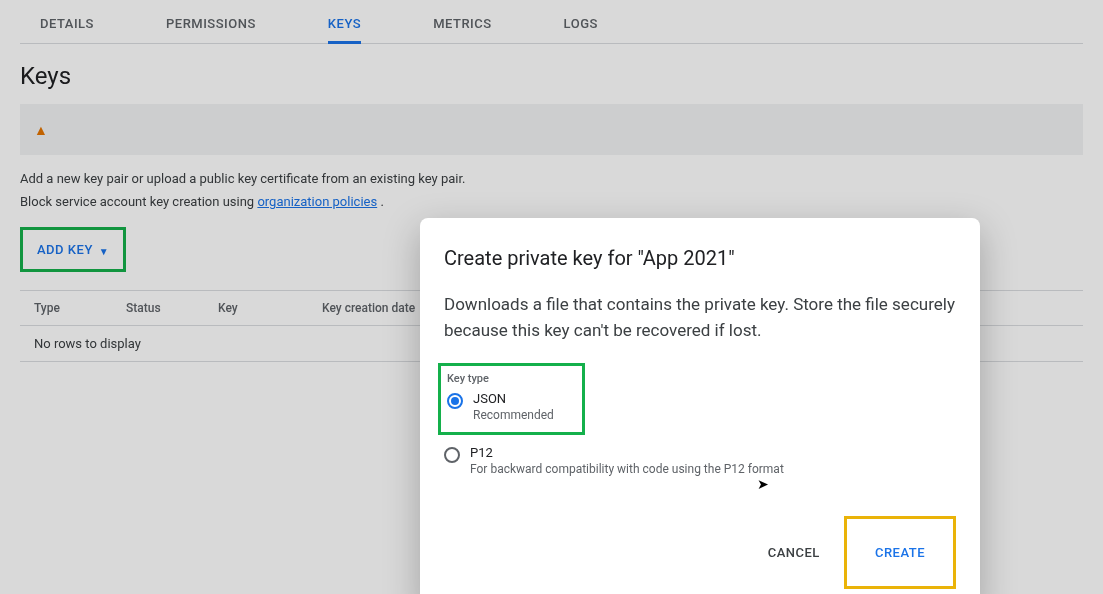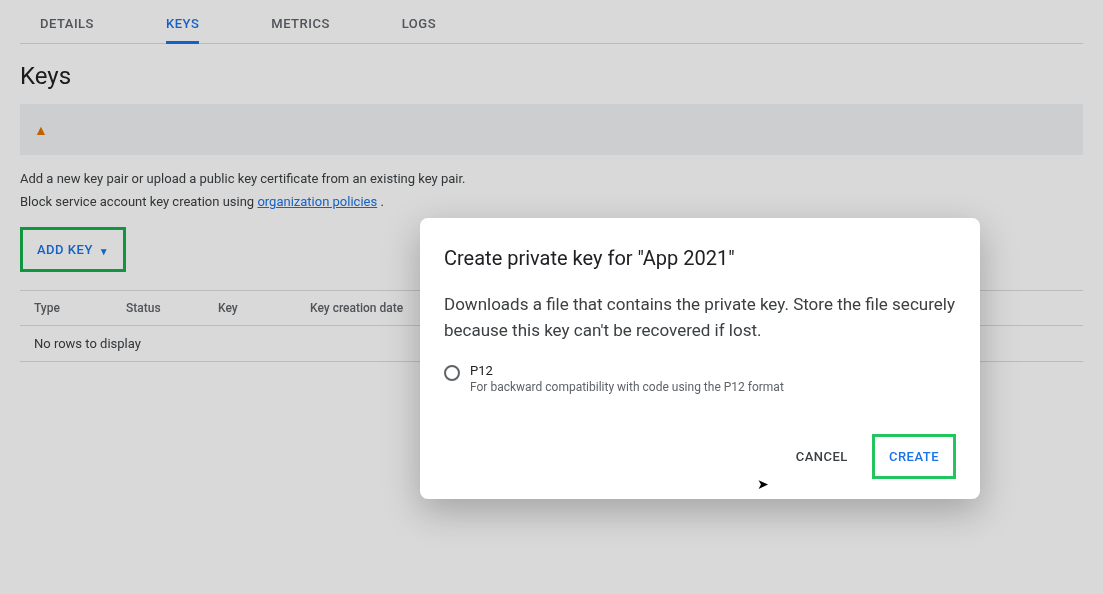--- a/index.html
+++ b/index.html
@@ -92,21 +92,21 @@
 .thead {
   display: flex;
   gap: 32px;
   padding: 10px 14px;
   border-bottom: 1px solid #dadce0;
   font-size: 12px;
   color: #5f6368;
   font-weight: 500;
 }
 .thead span { min-width: 60px; }
-.thead span:nth-child(4) { min-width: 110px; }
+.thead span:nth-child(4) { min-width: 110px; margin-left: 12px; }
 .thead span:nth-child(5) { min-width: 90px; }
 .empty-row {
   padding: 10px 14px;
   font-size: 13px;
   color: #3c4043;
 }
 
 
 .dialog {
   position: absolute;
@@ -179,22 +179,22 @@
 .btn-cancel {
   font-size: 13px;
   font-weight: 500;
   color: #3c4043;
   letter-spacing: .5px;
   cursor: pointer;
   padding: 8px 4px;
   margin-left: 24px;
 }
 .btn-create-wrap {
-  border: 3px solid #22c55e;
-  padding: 6px;
+  border: 3px solid #eab308;
+  padding: 20px;
 }
 .btn-create {
   font-size: 13px;
   font-weight: 500;
   color: #1a73e8;
   letter-spacing: .5px;
   cursor: pointer;
   padding: 6px 8px;
 }
 .cursor {
@@ -205,20 +205,21 @@
   font-size: 14px;
   color: #000;
 }
 </style>
 </head>
 <body>
 
 <div class="page">
   <div class="tabs">
     <div class="tab">DETAILS</div>
+    <div class="tab">PERMISSIONS</div>
     <div class="tab active">KEYS</div>
     <div class="tab">METRICS</div>
     <div class="tab">LOGS</div>
   </div>
 
   <h1 class="page-title">Keys</h1>
 
   <div class="warning-bar">
     <span class="warn-icon">▲</span>
   </div>
@@ -250,20 +251,30 @@
     <div class="empty-row">No rows to display</div>
   </div>
 </div>
 
 <div class="overlay"></div>
 
 <div class="dialog">
   <h2>Create private key for "App 2021"</h2>
   <p class="subtitle">Downloads a file that contains the private key. Store the file securely because this key can't be recovered if lost.</p>
 
+  <div class="keytype-box">
+    <div class="label-keytype">Key type</div>
+    <div class="radio-row">
+      <span class="radio checked"></span>
+      <div>
+        <div class="radio-label">JSON</div>
+        <div class="radio-sub">Recommended</div>
+      </div>
+    </div>
+  </div>
 
   <div class="radio-row" style="">
     <span class="radio"></span>
     <div>
       <div class="radio-label">P12</div>
       <div class="radio-sub">For backward compatibility with code using the P12 format</div>
     </div>
   </div>
 
   <div class="dialog-actions">

